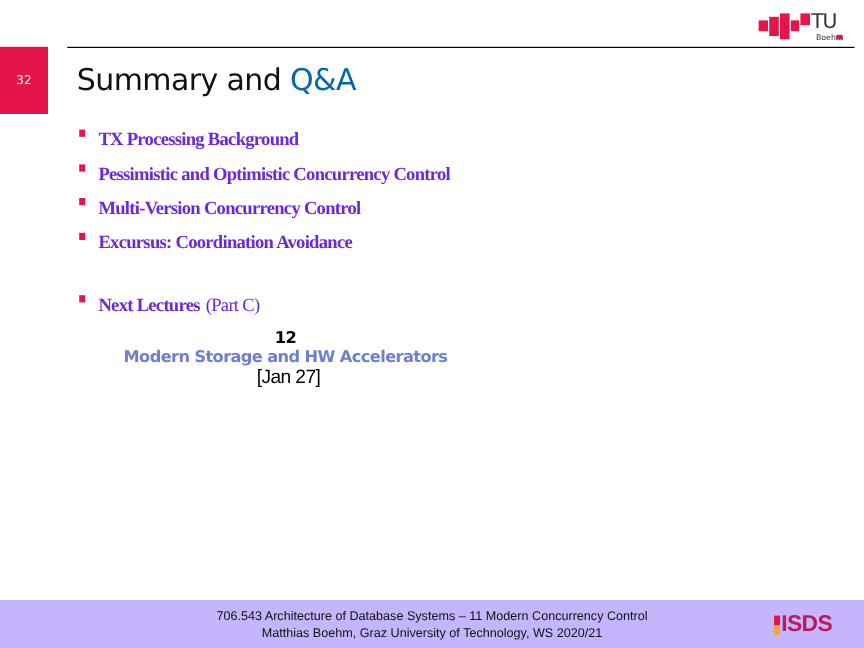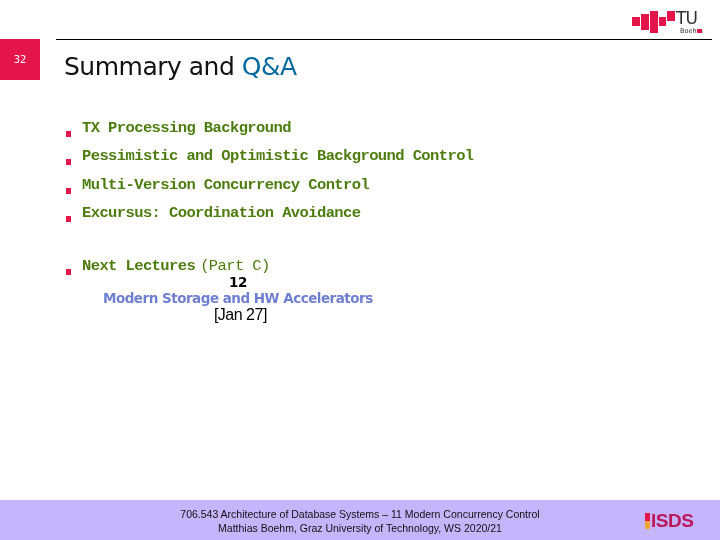--- a/index.html
+++ b/index.html
@@ -7,21 +7,21 @@
       width: 720px; height: 540px; position: relative; overflow: hidden;
       background: #ffffff;
       font-family: "Liberation Sans", sans-serif;
       color: #000;
     }
     .top-rule {
       position: absolute; left: 56px; top: 39px; width: 656px; height: 1px;
       background: #000;
     }
     .page-num {
-      position: absolute; left: 0; top: 39px; width: 40px; height: 41px;
+      position: absolute; left: 0; top: 39px; width: 40px; height: 56px;
       background: #e4154b; color: #fff;
       font-family: "DejaVu Sans", sans-serif; font-size: 10px;
       display: flex; align-items: center; justify-content: center;
     }
     .title {
       position: absolute; left: 64px; top: 52px;
       font-family: "DejaVu Sans", sans-serif; font-size: 25px; letter-spacing: -0.5px;
       color: #111;
     }
     .title .accent { color: #0369a1; font-weight: normal; }
@@ -34,23 +34,23 @@
     .tu-logo .graz-text {
       position: absolute; left: 48px; top: 19px;
       font-family: "DejaVu Sans", sans-serif; font-size: 6.5px; color: #333;
     }
     .tu-logo .graz-dot {
       position: absolute; left: 65px; top: 21px; width: 5px; height: 4px; background: #e4154b;
     }
 
     .bullets { position: absolute; left: 66px; top: 108px; }
     .bullet {
-      display: flex; align-items: flex-end; height: 28.6px;
-      font-family: Liberation Mono, monospace; font-weight: bold; font-size: 15.5px;
-      letter-spacing: -0.6px; color: #4d7c0f;
+      display: flex; align-items: flex-start; height: 28.6px;
+      font-family: Liberation Serif, serif; font-weight: bold; font-size: 15.5px;
+      letter-spacing: -0.6px; color: #6d28d9;
     }
     .sq {
       width: 5px; height: 6px; background: #e4154b; margin-right: 11px; flex: none;
     }
     .next { position: absolute; left: 66px; top: 246px; }
     .next .normal { font-weight: normal; margin-left: 5px; }
     .sub {
       position: absolute; left: 103px; top: 274px;
       display: flex; align-items: center; height: 22px;
       font-family: "DejaVu Sans", sans-serif; font-size: 13.5px; letter-spacing: -0.5px; flex-direction: column;
@@ -99,21 +99,21 @@
   <span class="graz-dot"></span>
 </div>
 
 <div class="bullets">
   <div class="bullet">
     <span class="sq"></span>
     <span>TX Processing Background</span>
   </div>
   <div class="bullet">
     <span class="sq"></span>
-    <span>Pessimistic and Optimistic Background Control</span>
+    <span>Pessimistic and Optimistic Concurrency Control</span>
   </div>
   <div class="bullet">
     <span class="sq"></span>
     <span>Multi-Version Concurrency Control</span>
   </div>
   <div class="bullet">
     <span class="sq"></span>
     <span>Excursus: Coordination Avoidance</span>
   </div>
 </div>

